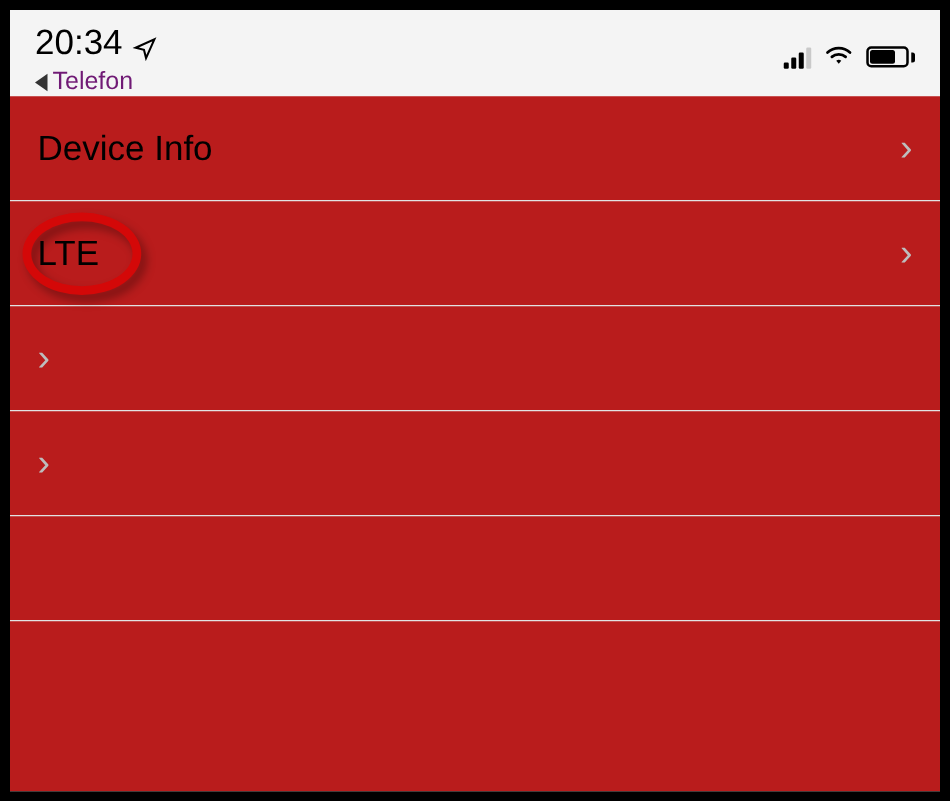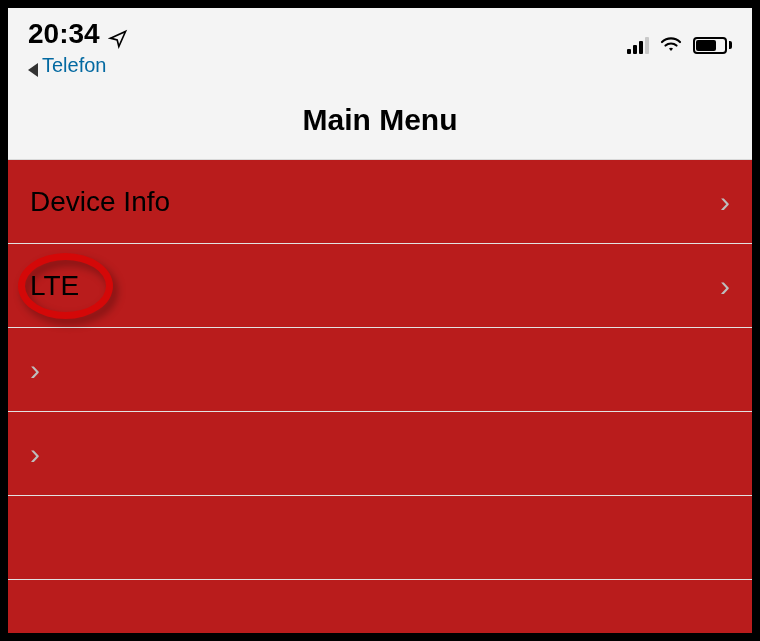--- a/index.html
+++ b/index.html
@@ -28,30 +28,30 @@
     display: flex;
     flex-direction: column;
     align-items: flex-start;
     gap: 2px;
   }
   .time-row {
     display: flex;
     align-items: center;
     gap: 8px;
     font-size: 28px;
-    font-weight: 700;
+    font-weight: 400;
     color: #000;
     justify-content: flex-end;
   }
   .back-row {
     display: flex;
-    align-items: flex-end;
+    align-items: center;
     gap: 4px;
     font-size: 20px;
-    color: #0369a1;
+    color: #701a75;
     margin-top: 2px;
   }
   .status-right {
     display: flex;
     align-items: center;
     gap: 10px;
     padding-top: 16px;
   }
   .header {
     text-align: center;
@@ -160,21 +160,20 @@
       </span>
       <span class="battery">
         <span class="battery-body">
             <span class="battery-fill"></span>
           </span>
         <span class="battery-tip"></span>
       </span>
     </div>
   </div>
 
-  <div class="header">Main Menu</div>
 
   <div class="list">
 
     <div class="row">
       <span class="row-label">Device Info</span>
       <span class="chevron">›</span>
     </div>
 
     <div class="row">
       <span class="highlight-ring"></span>

